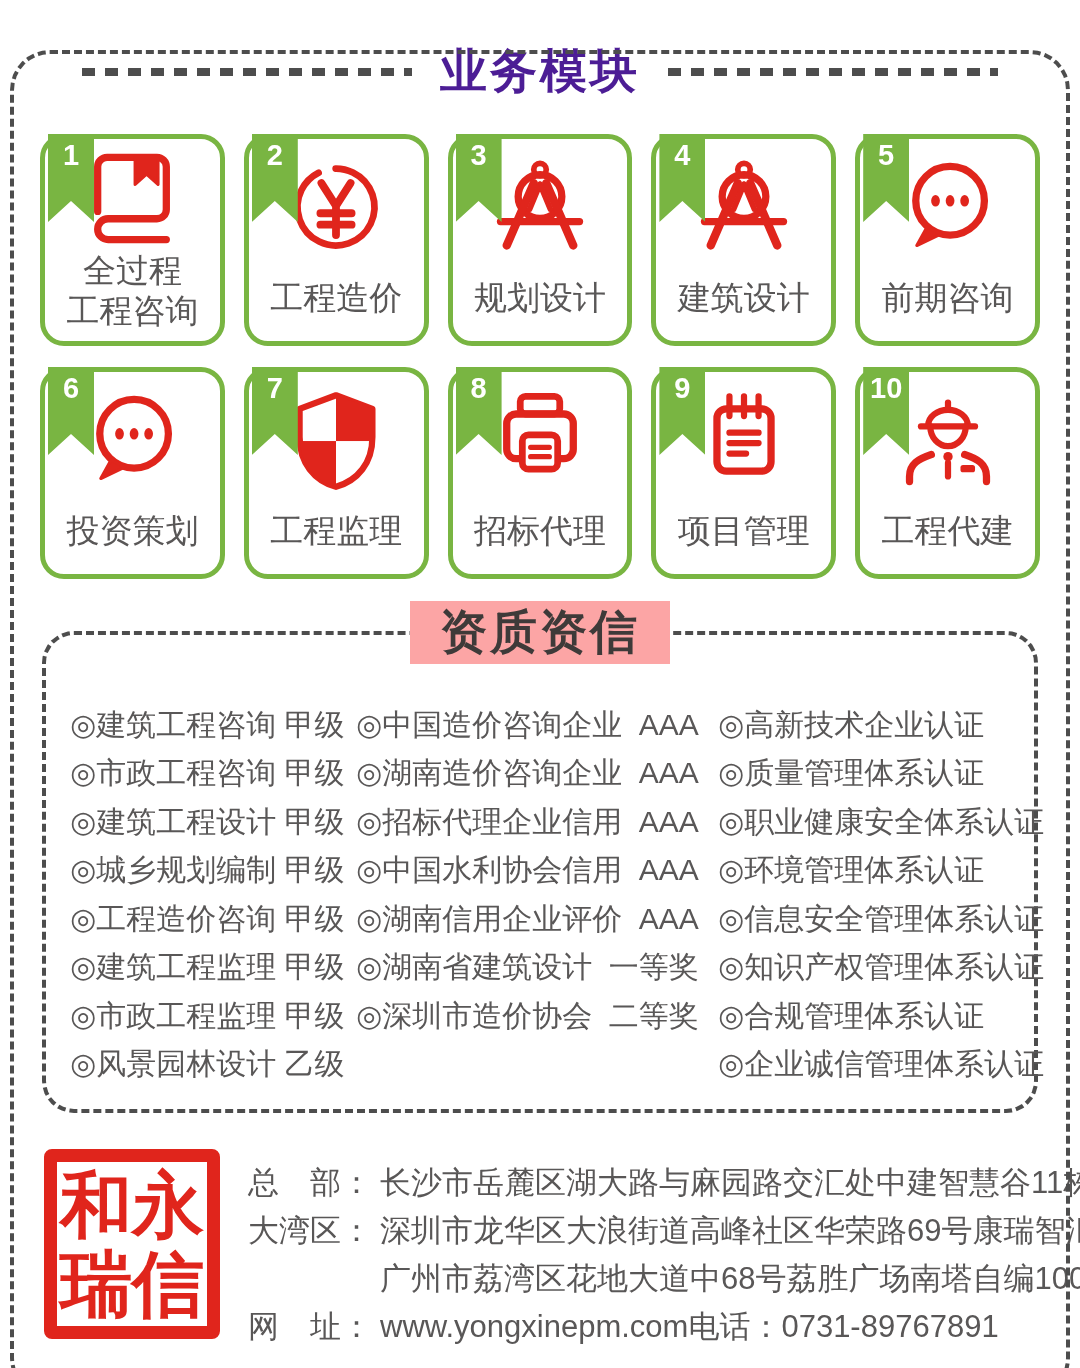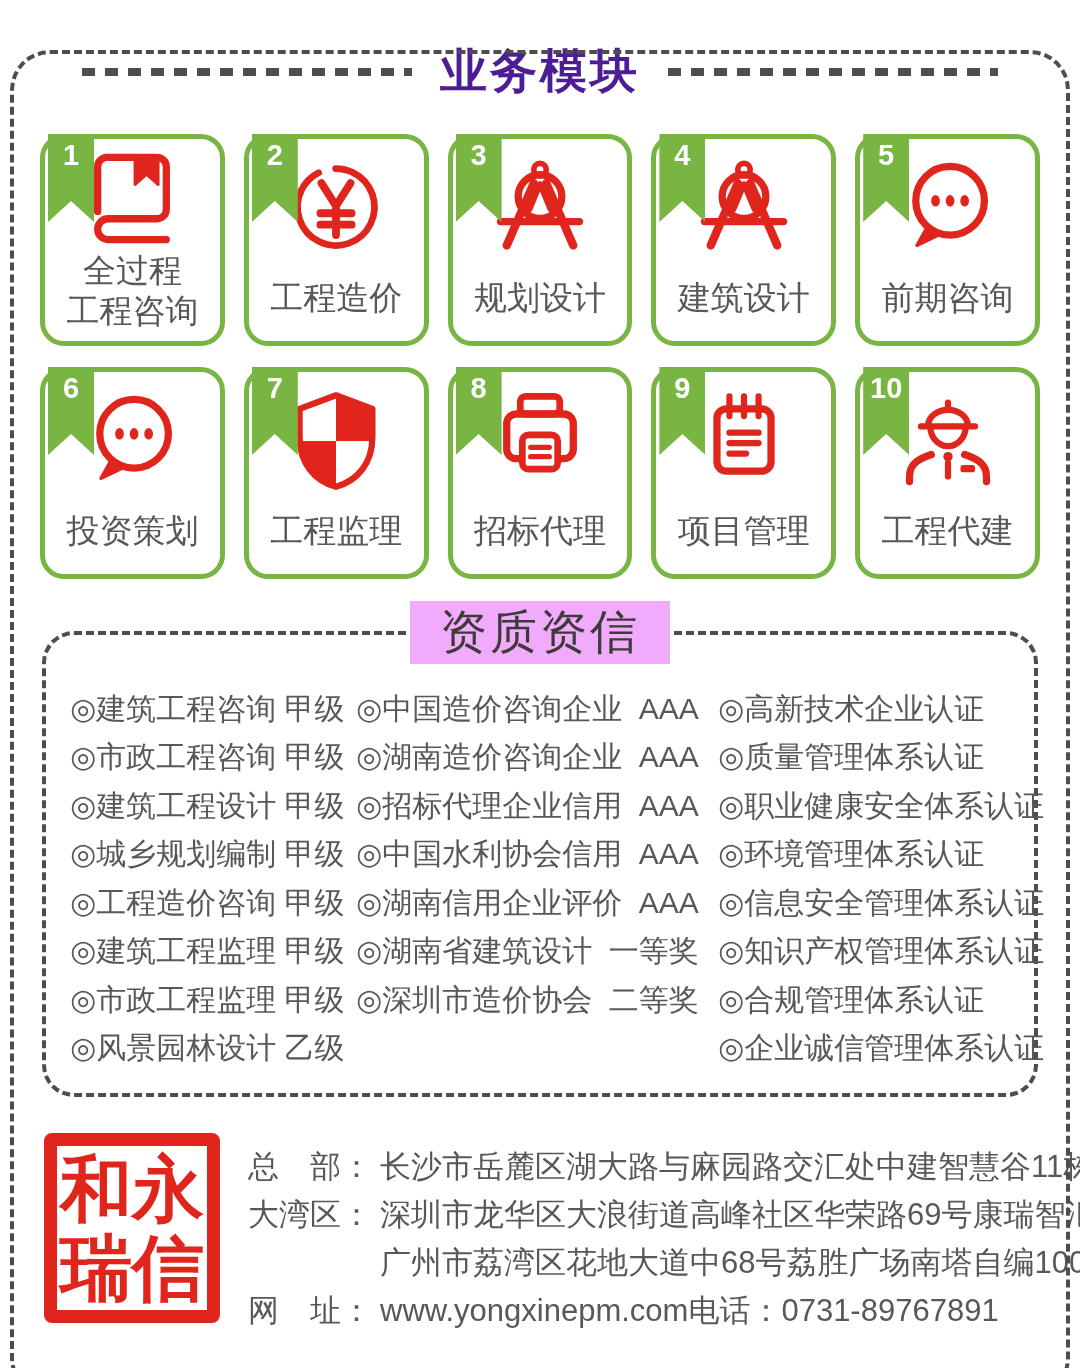--- a/index.html
+++ b/index.html
@@ -24,23 +24,23 @@
   .ribbon-num { color:#fff; font-size:29px; font-weight:bold; margin-top:5px; }
   .card-icon { height:120px; display:flex; align-items:center; justify-content:center; margin-top:8px; }
   .card-icon svg { width:104px; height:104px; }
   .card-label { flex:1; display:flex; flex-direction:column; align-items:center; justify-content:center;
     padding-bottom:12px; }
   .card-label div { font-size:33px; color:#595757; line-height:1.2; white-space:nowrap; }
 
   
   .cred-box { position:relative; margin:52px 42px 0; border:4px dashed #4d4d4d; border-radius:32px;
     padding:50px 0 20px 24px; }
-  .cred-title { position:absolute; top:0; left:50%; transform:translate(-50%,-54%); background:#f0abfc;
-    padding:0 30px; font-size:47px; font-weight:normal; color:#3e3a39; letter-spacing:3px; white-space:nowrap; }
-  .cred-grid { display:grid; grid-template-columns:286px 362px 1fr; }
+  .cred-title { position:absolute; top:0; left:50%; transform:translate(-50%,-54%); background:#fca5a5;
+    padding:0 30px; font-size:47px; font-weight:bold; color:#3e3a39; letter-spacing:3px; white-space:nowrap; }
+  .cred-grid { display:grid; grid-template-columns:286px 362px 1fr;margin-top:16px; }
   .cred-col { display:flex; flex-direction:column; }
   .cred-item { font-size:30px; color:#595757; height:48.5px; display:flex; align-items:center; white-space:pre; }
 
   
   .footer { display:flex; margin:36px 0 0 44px; gap:28px; align-items:flex-start; }
   .seal { width:190px; height:190px; border:13px solid #e0251c; border-radius:8px;
     display:grid; grid-template-columns:1fr 1fr; grid-template-rows:1fr 1fr; padding:3px; }
   .seal span { display:flex; align-items:center; justify-content:center; color:#e0251c;
     font-size:72px; font-weight:900; line-height:1; }
   .contact { display:flex; flex-direction:column; margin-top:10px; }

